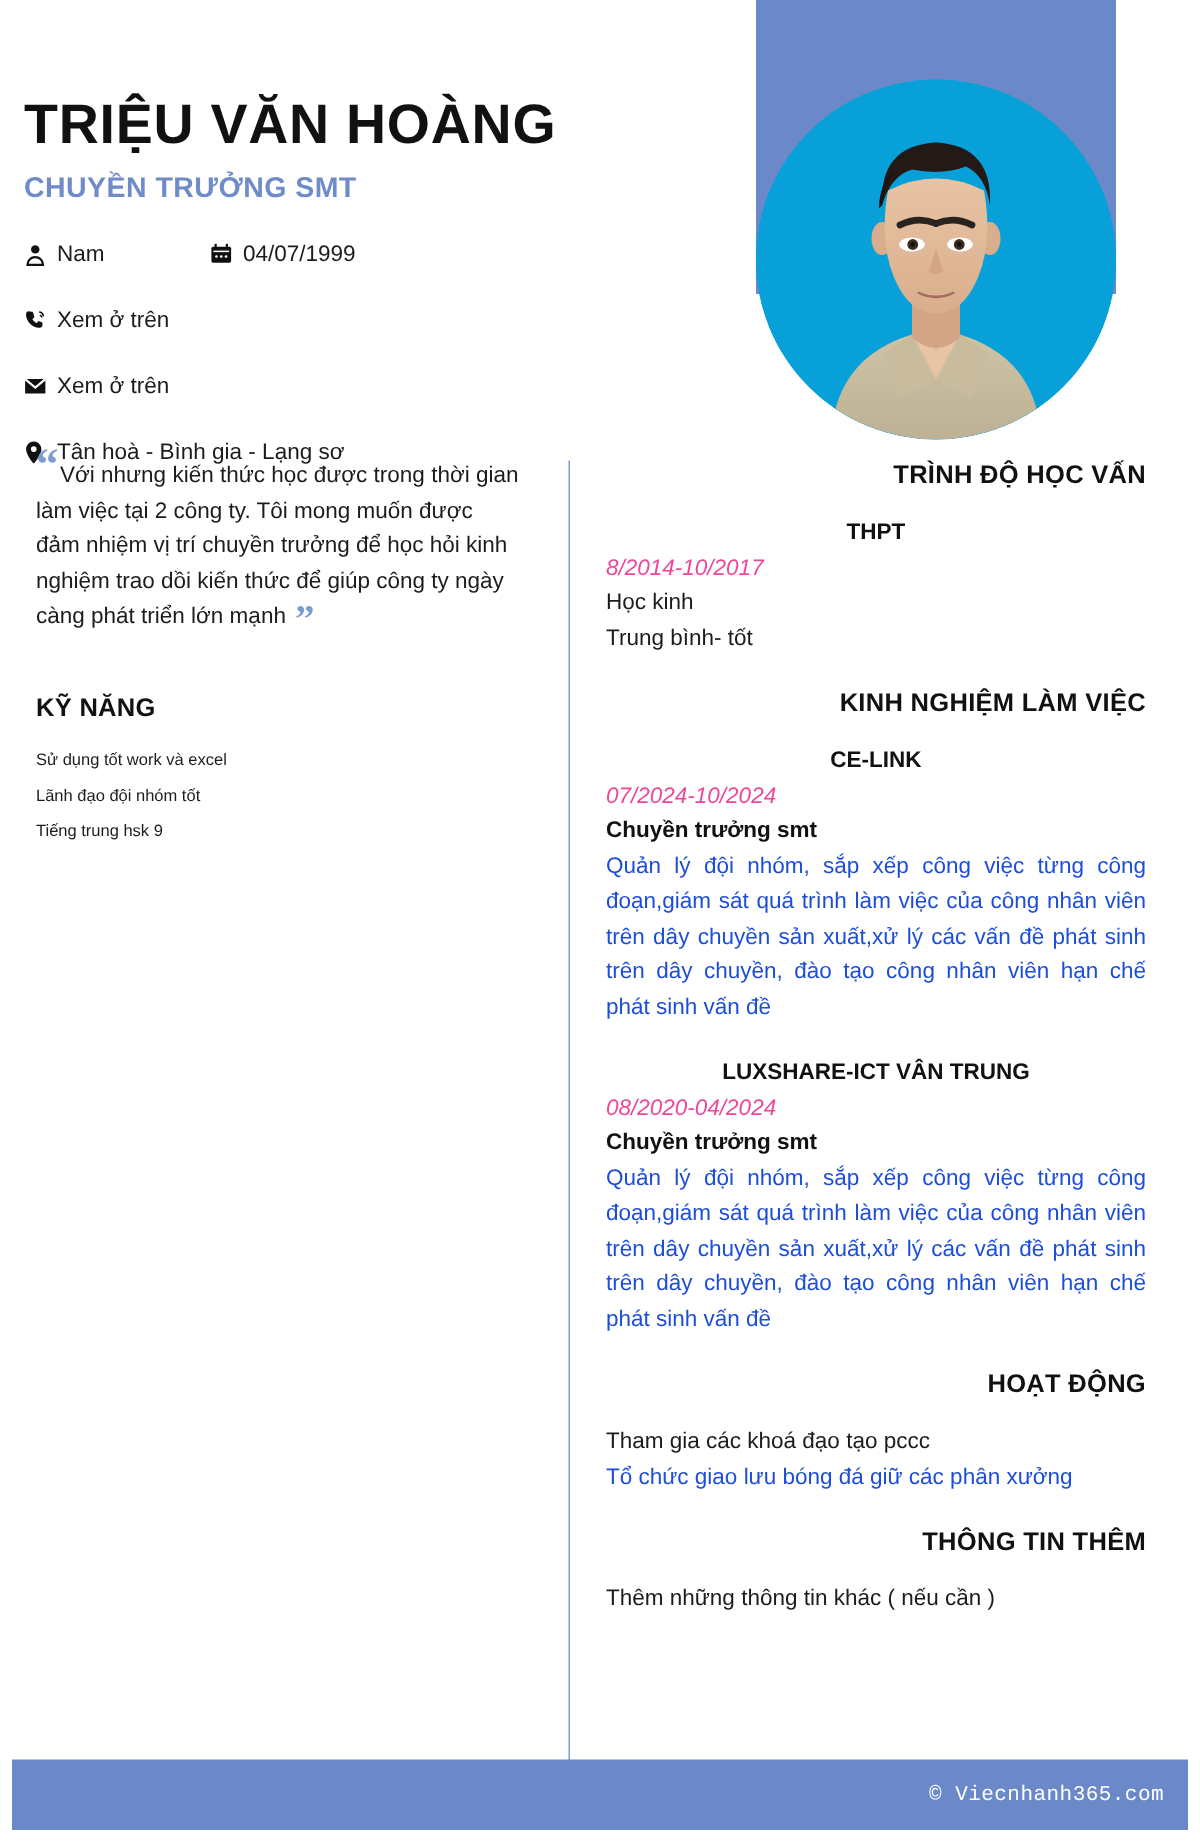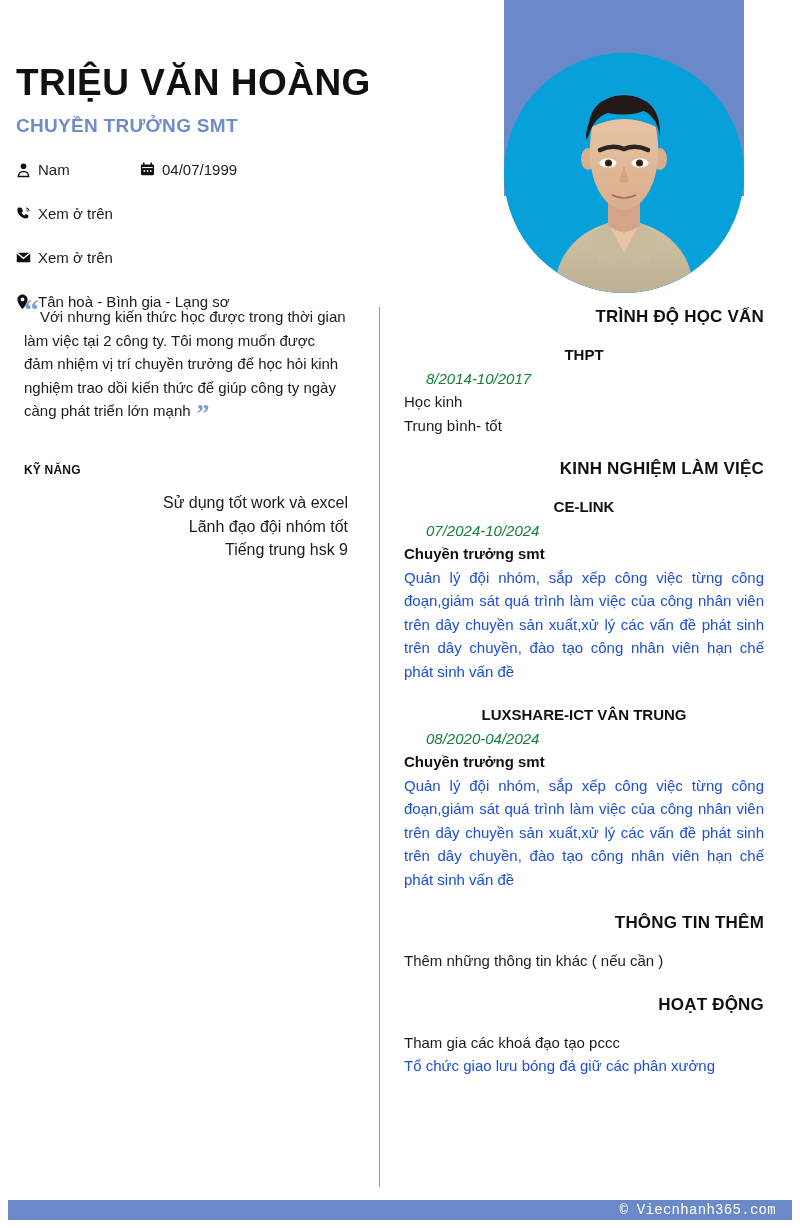--- a/index.html
+++ b/index.html
@@ -151,38 +151,37 @@
     font-family: "Liberation Serif", serif;
     font-size: 26px;
     font-weight: bold;
     color: #7f9cd0;
     line-height: 1;
     vertical-align: -6px;
     margin-left: 6px;
   }
 
   .section-heading {
-    font-size: 12px;
+    font-size: 17px;
     font-weight: bold;
     color: #111111;
     letter-spacing: 0.2px;
     margin: 0;
   }
   .col-left .section-heading { margin-top: 36px; }
   .skill-list {
     margin: 0;
     padding: 0;
     list-style: none;
     margin-top: 14px;
   }
   .skill-list li {
-    font-size: 16px;
+    font-size: 11px;
     line-height: 23.5px;
     color: #1c1c1c;
-    text-align: right;
   }
 
   
   .r-section { margin-bottom: 4px; }
   .r-section + .r-section { margin-top: 22px; }
   .r-heading {
     font-size: 17px;
     font-weight: bold;
     color: #111111;
     letter-spacing: 0.2px;
@@ -193,23 +192,22 @@
   .entry-org {
     font-size: 15px;
     font-weight: bold;
     color: #111;
     line-height: 23.5px;
     text-align: center;
   }
   .entry-period {
     font-size: 15px;
     font-style: italic;
-    color: #15803d;
-    line-height: 23.5px;
-    margin-left: 22px;
+    color: #ec4899;
+    line-height: 23.5px;
   }
   .entry-role {
     font-size: 15px;
     font-weight: bold;
     color: #111;
     line-height: 23.5px;
   }
   .entry-desc {
     font-size: 15px;
     line-height: 23.5px;
@@ -222,21 +220,21 @@
     color: #1c1c1c;
     text-align: justify;
   }
 
   
   .footer {
     position: absolute;
     left: 8px;
     bottom: 8px;
     width: 784px;
-    height: 20px;
+    height: 47px;
     background: #6b89c9;
     display: flex;
     align-items: center;
     justify-content: flex-end;
     padding-right: 16px;
     box-sizing: border-box;
   }
   .footer-text {
     font-family: "Liberation Mono", monospace;
     font-size: 14px;
@@ -421,28 +419,28 @@
 
       <div class="entry">
         <div class="entry-org">LUXSHARE-ICT VÂN TRUNG</div>
         <div class="entry-period">08/2020-04/2024</div>
         <div class="entry-role">Chuyền trưởng smt</div>
         <div class="entry-desc">Quản lý đội nhóm, sắp xếp công việc từng công đoạn,giám sát quá trình làm việc của công nhân viên trên dây chuyền sản xuất,xử lý các vấn đề phát sinh trên dây chuyền, đào tạo công nhân viên hạn chế phát sinh vấn đề</div>
       </div>
     </div>
 
     <div class="r-section">
-      <h2 class="r-heading">THÔNG TIN THÊM</h2>
-      <div class="plain-line">Thêm những thông tin khác ( nếu cần )</div>
-    </div>
-
-    <div class="r-section">
       <h2 class="r-heading">HOẠT ĐỘNG</h2>
       <div class="plain-line">Tham gia các khoá đạo tạo pccc</div>
       <div class="entry-desc">Tổ chức giao lưu bóng đá giữ các phân xưởng</div>
     </div>
 
+    <div class="r-section">
+      <h2 class="r-heading">THÔNG TIN THÊM</h2>
+      <div class="plain-line">Thêm những thông tin khác ( nếu cần )</div>
+    </div>
+
   </div>
 </div>
 
 <div class="footer">
   <span class="footer-text">© Viecnhanh365.com</span>
 </div>
 
 </body></html>

